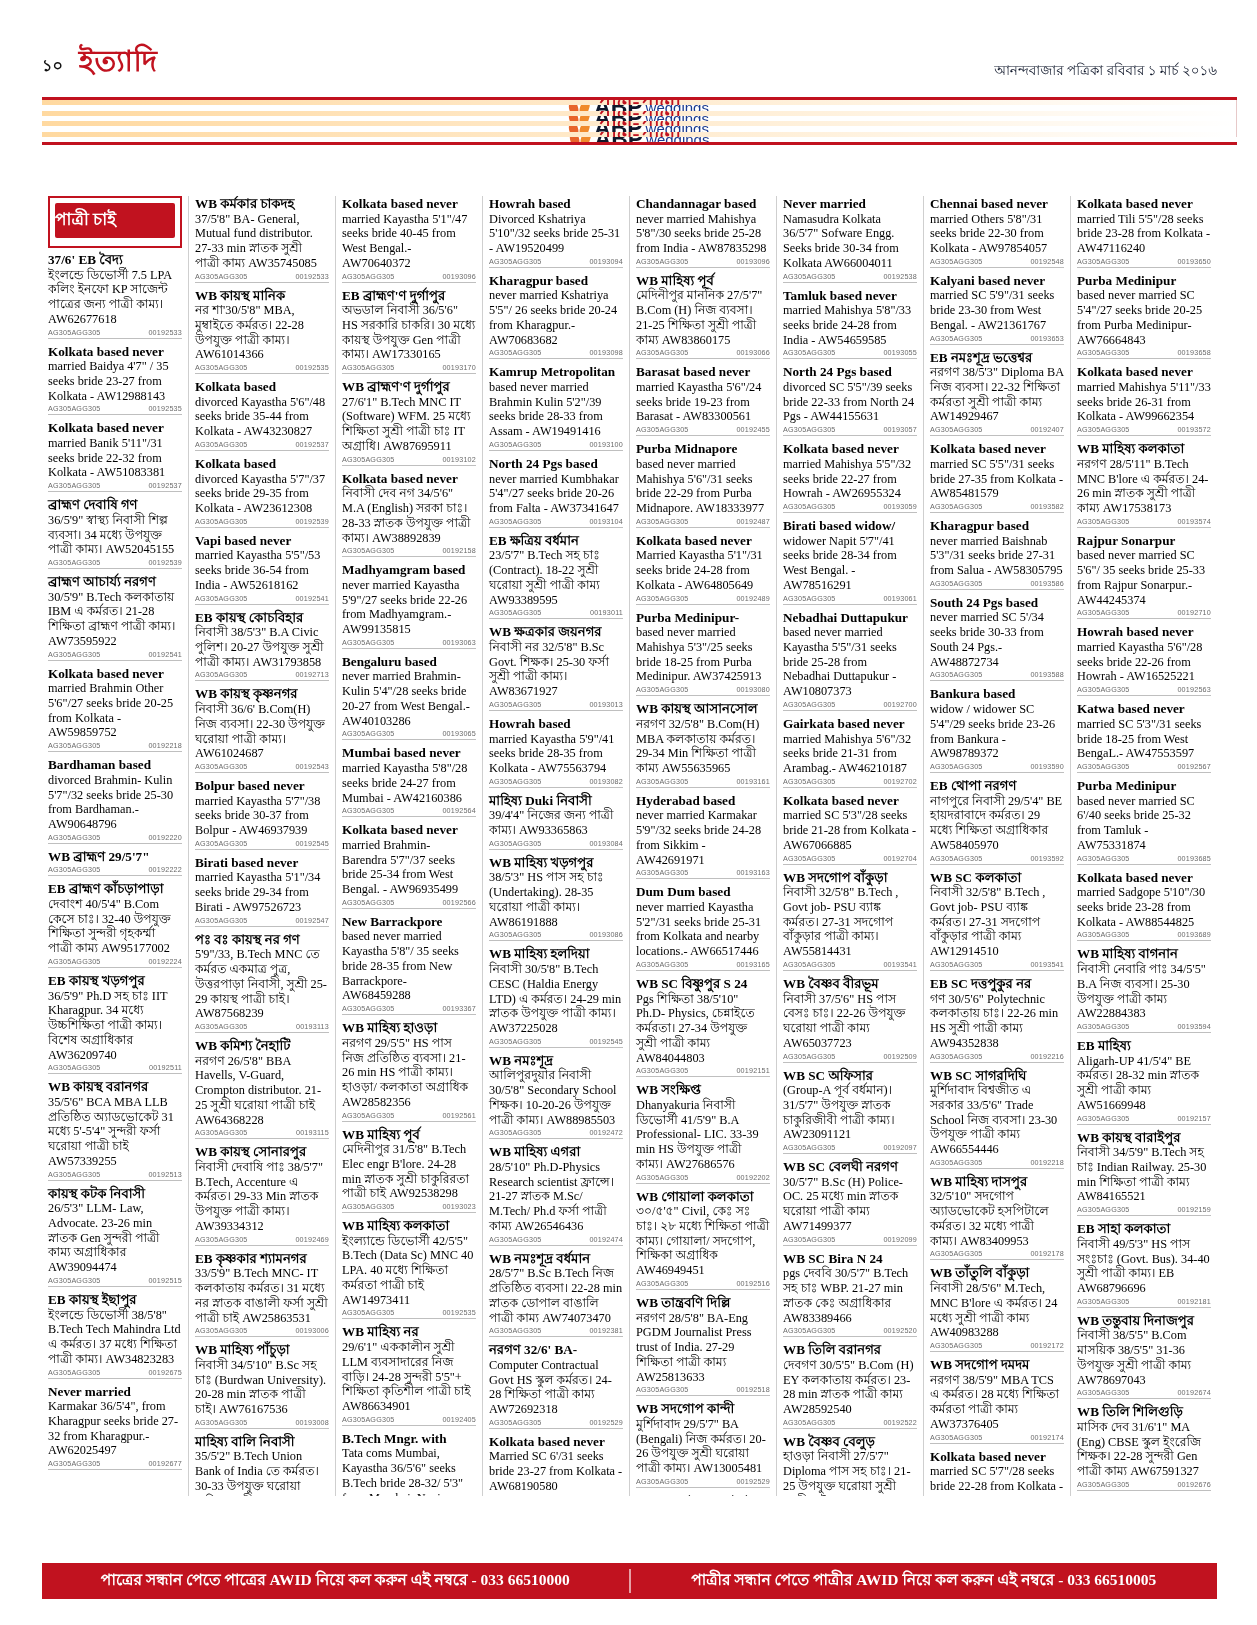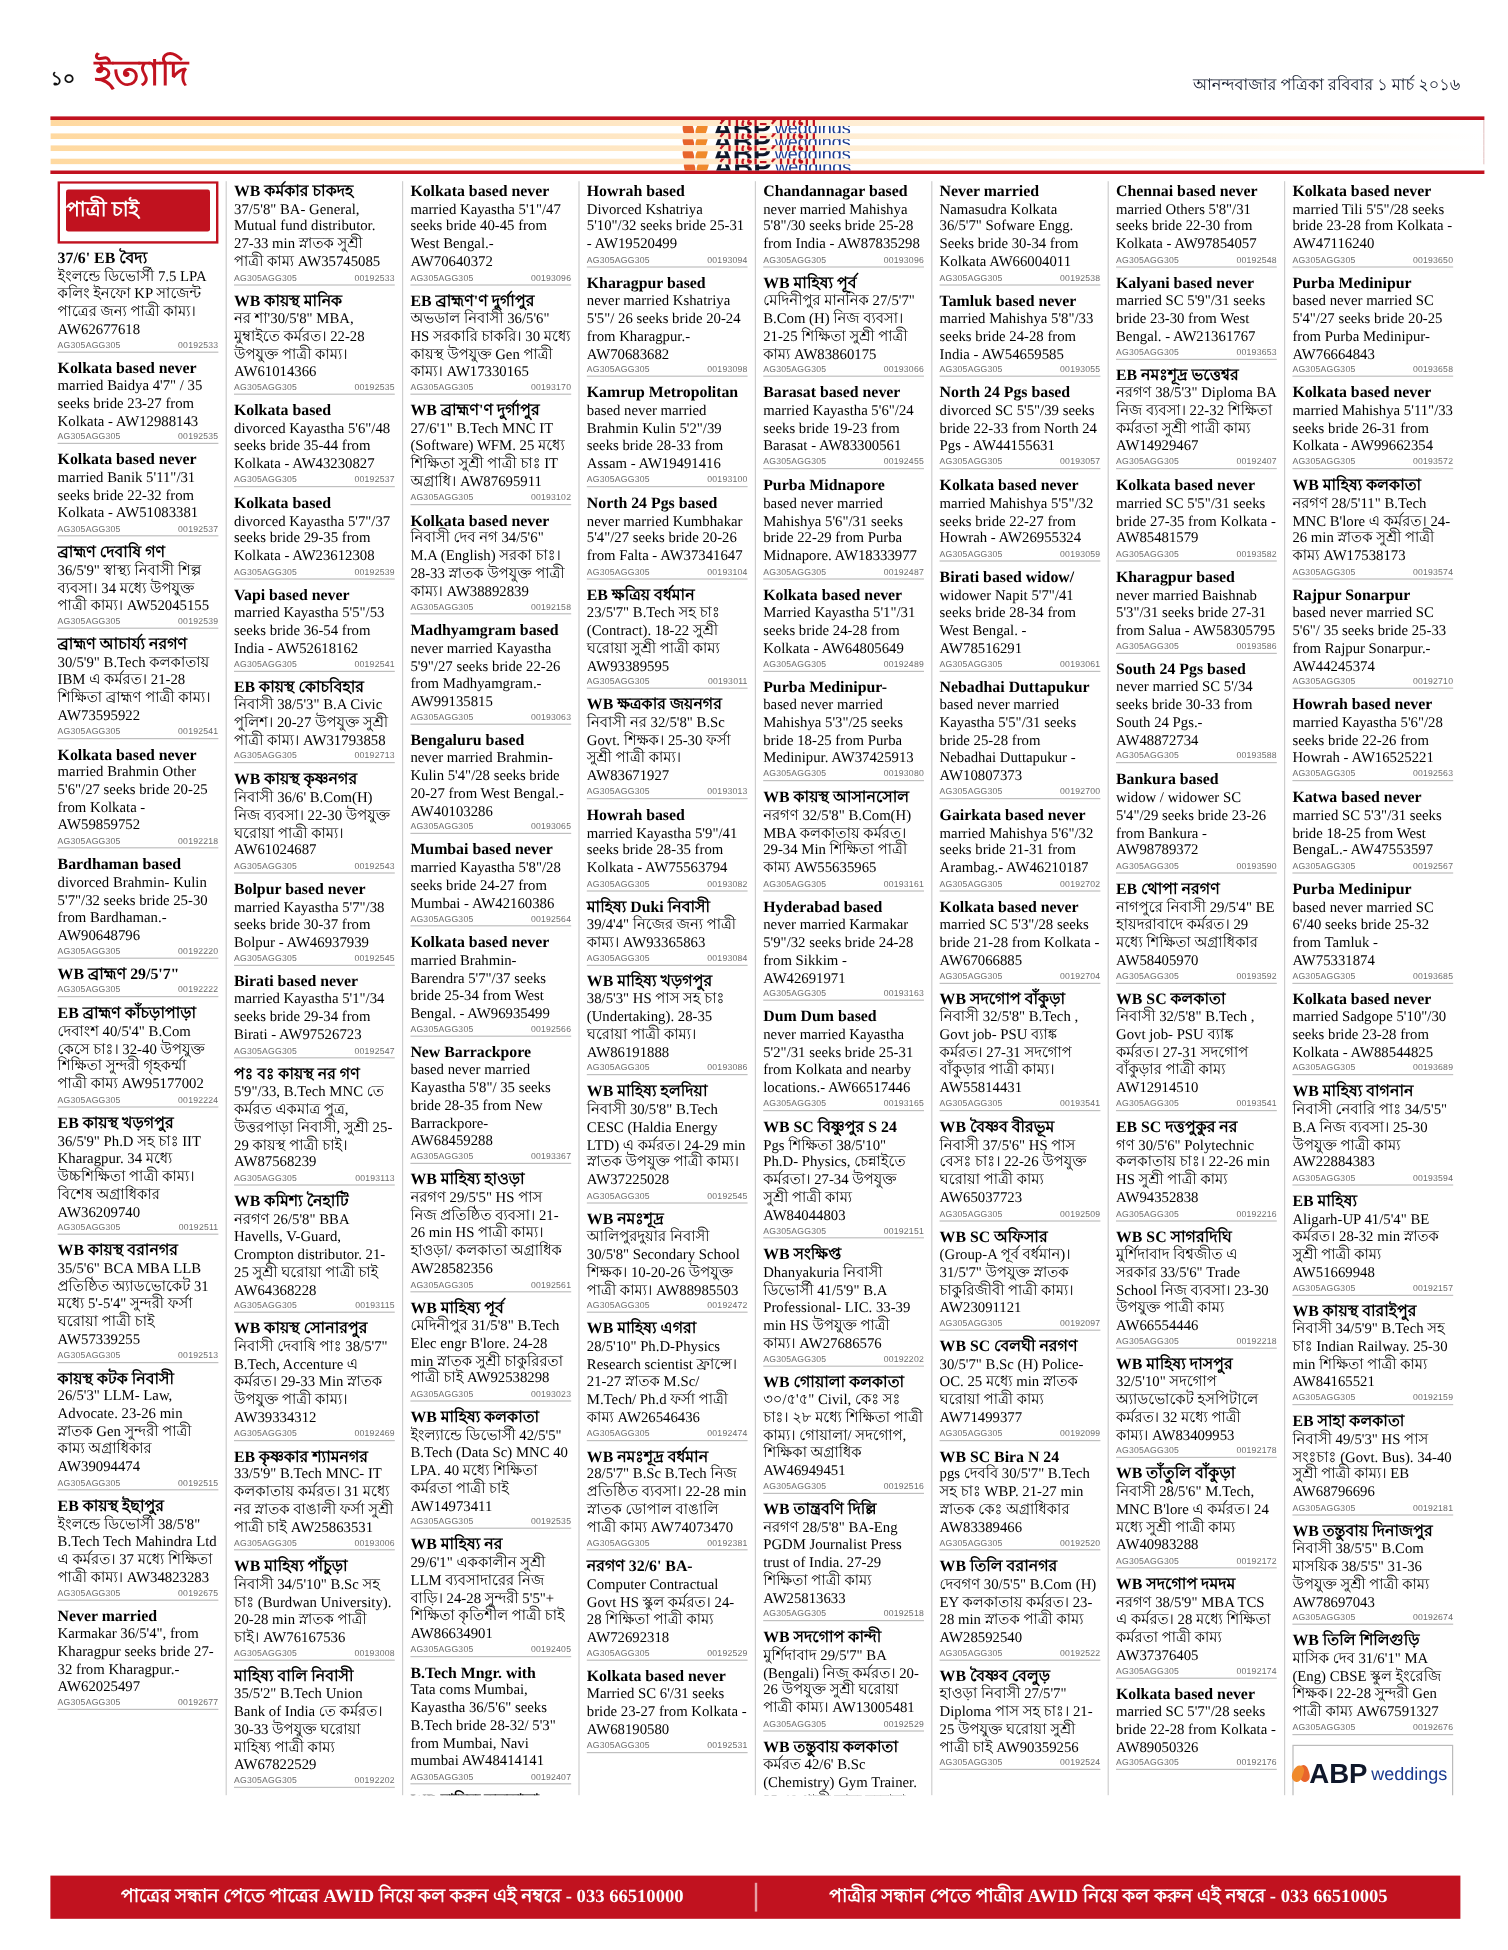--- a/index.html
+++ b/index.html
@@ -77,20 +77,21 @@
     border-bottom:0;
     height:1345px;
     box-sizing:border-box;
   }
   .col{
     flex:1 1 0;
     padding:0 6px;
     box-sizing:border-box;
     border-right:1px solid #cfcfcf;
     overflow:hidden;
+    margin-top:45px;
   }
   .col:last-child{border-right:none;}
   .ad{
     margin-bottom:3px;
     padding-bottom:2px;
   }
   .ad .hd{
     font-weight:bold;
     font-size:13.2px;
     line-height:1.18;

